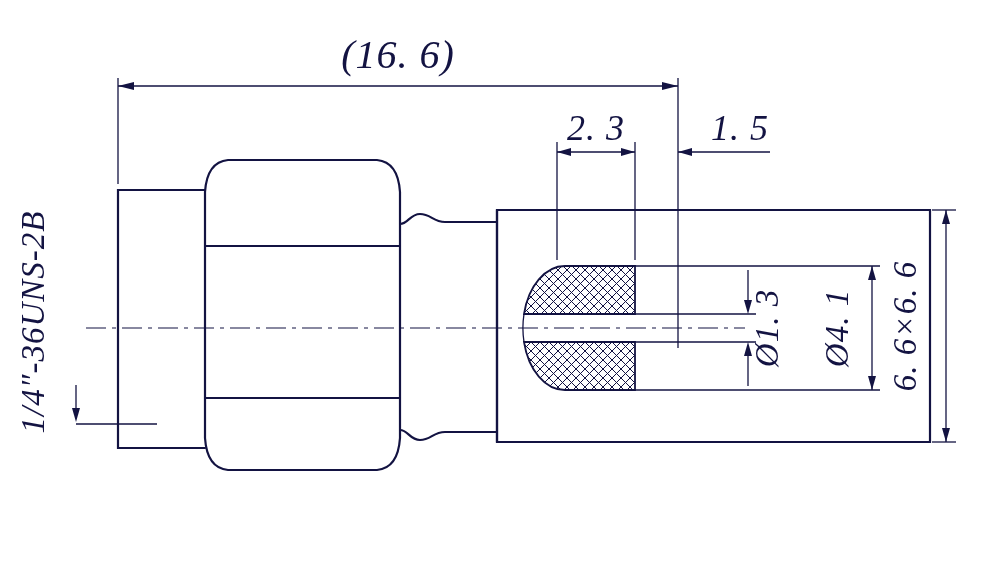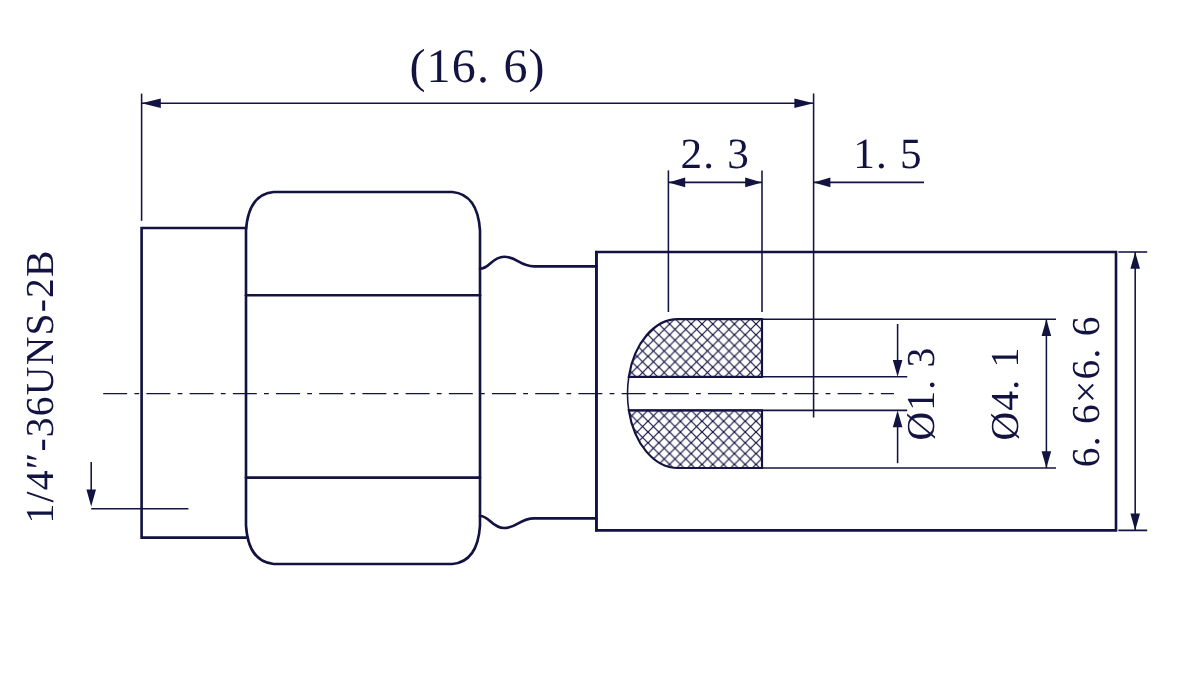--- a/index.html
+++ b/index.html
@@ -6,20 +6,21 @@
     --line:#131342;
     --background:#ffffff;
   }
   html,body{margin:0;padding:0;background:var(--background);}
   .stage{
     position:relative;
     width:1000px;height:538px;
     background:var(--background);
     overflow:hidden;
     font-family:"Liberation Serif", serif;
+    font-style:italic;
   }
   .stage svg{position:absolute;left:0;top:0;}
   .outline{stroke:var(--line);stroke-width:2.2;fill:none;stroke-linecap:round;}
   .thin{stroke:var(--line);stroke-width:1.3;fill:none;}
   .hatchshape{fill:url(#xh);stroke:var(--line);stroke-width:1.8;}
   .arrowhead{fill:var(--line);stroke:none;}
   .centerline{stroke:var(--line);stroke-width:1.2;fill:none;stroke-dasharray:20 6 4 6;}
   .hatchline{stroke:var(--line);stroke-width:1;}
   text{fill:var(--line);}
   .dimtext{font-size:36px;letter-spacing:1px;}

